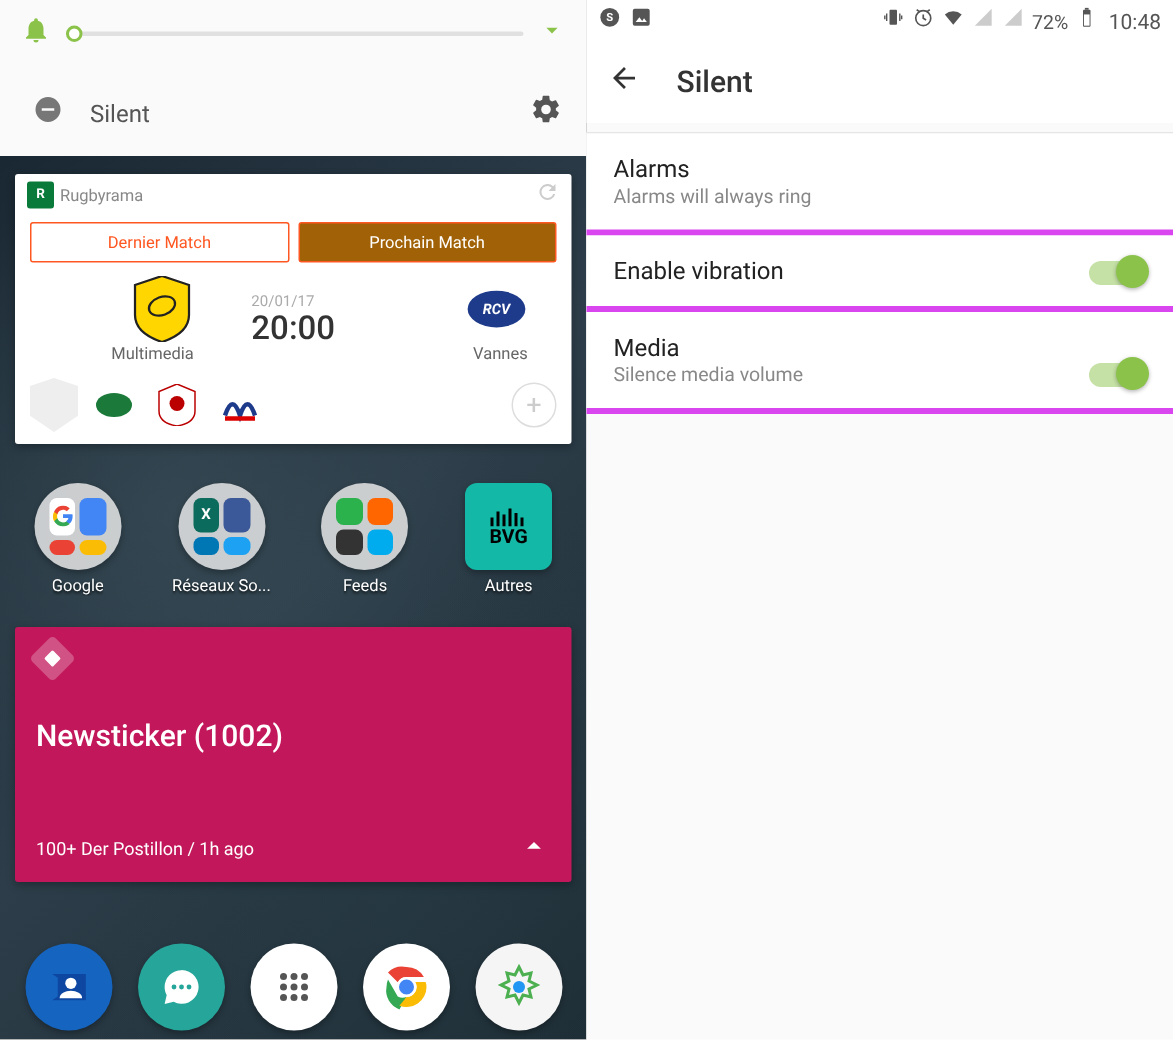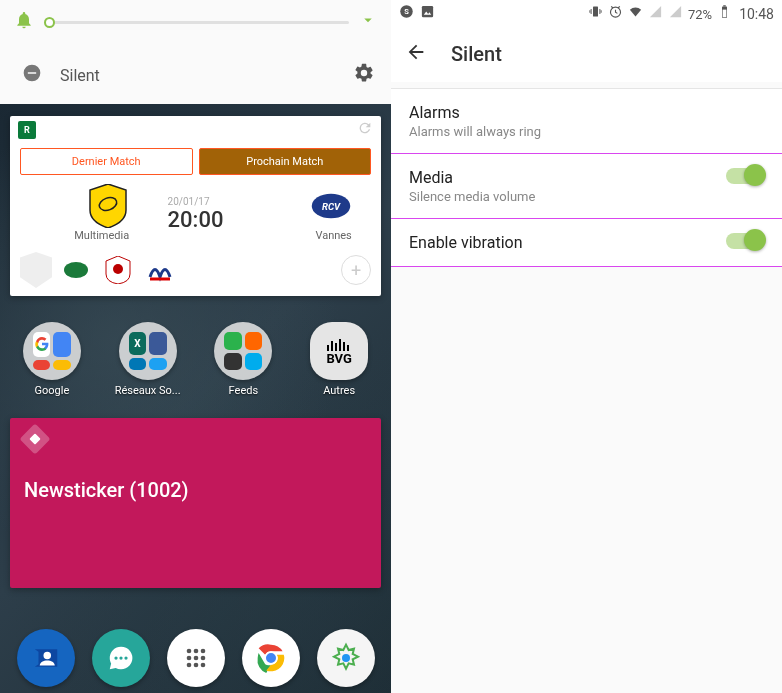--- a/index.html
+++ b/index.html
@@ -64,21 +64,21 @@
   
   .status-bar { height: 26px; display: flex; align-items: center; padding: 0 8px; font-size: 13px; color: #555; background: #fff; }
   .status-left { display: flex; gap: 6px; }
   .status-right { margin-left: auto; display: flex; align-items: flex-end; gap: 5px; }
   .status-bar svg { width: 15px; height: 15px; fill: #555; }
   .status-bar .dim svg { fill: #ccc; }
   .appbar { height: 56px; display: flex; align-items: center; padding: 0 14px; gap: 24px; background: #fff; }
   .back-arrow svg { width: 22px; height: 22px; fill: #333; }
   .appbar-title { font-size: 20px; color: #333; font-weight: 500; }
   .settings-list { background: #fafafa; flex: 1; }
-  .setting-row { background: #fff; border-bottom: 1px solid #d946ef; padding: 14px 18px; display: flex; align-items: flex-start; justify-content: space-between; }
+  .setting-row { background: #fff; border-bottom: 4px solid #d946ef; padding: 14px 18px; display: flex; align-items: flex-end; justify-content: space-between; }
   .setting-text .primary { font-size: 16px; color: #222; }
   .setting-text .secondary { font-size: 13px; color: #888; margin-top: 2px; }
   .switch { width: 38px; height: 16px; background: #c5e1a5; border-radius: 10px; position: relative; }
   .switch::after { content: ""; position: absolute; right: -2px; top: -4px; width: 22px; height: 22px; background: #8BC34A; border-radius: 50%; box-shadow: 0 1px 3px rgba(0,0,0,.3); }
   .list-top-border { border-top: 1px solid #e5e5e5; margin-top: 6px; }
 </style>
 </head>
 <body>
 
 <div class="phone-left">
@@ -114,20 +114,21 @@
           </svg>
       </span>
     </div>
   </div>
 
   <div class="wallpaper"></div>
 
   <div class="widget-card">
     <div class="widget-header">
       <div class="rugby-logo">R</div>
+      <span class="rugby-name">Rugbyrama</span>
       <span class="refresh-icon">
         <svg viewBox="0 0 24 24">
             <path d="M17.65 6.35A8 8 0 1 0 19.73 14h-2.08A6 6 0 1 1 12 6a5.87 5.87 0 0 1 4.22 1.78L13 11h7V4l-2.35 2.35z"></path>
           </svg>
       </span>
     </div>
     <div class="tabs-row">
       <div class="tab-btn tab-outline">Dernier Match</div>
       <div class="tab-btn tab-fill">Prochain Match</div>
     </div>
@@ -213,40 +214,46 @@
           <div class="folder-grid">
             <div style="background:#2bb24c"></div>
             <div style="background:#ff6600"></div>
             <div style="background:#333"></div>
             <div style="background:#00aced"></div>
           </div>
         </div>
       <div class="app-label">Feeds</div>
     </div>
     <div class="app-item">
-      <div class="app-circle" style="background:#e5e5e5;border-radius:22px;flex-direction:column;justify-content:center">
+      <div class="app-circle" style="background:#14b8a6;border-radius:8px;flex-direction:column;justify-content:center">
         <svg width="28" height="14" viewBox="0 0 28 14">
             <rect x="2" y="8" width="2" height="6" fill="#000"></rect>
             <rect x="6" y="4" width="2" height="10" fill="#000"></rect>
             <rect x="10" y="6" width="2" height="8" fill="#000"></rect>
             <rect x="14" y="2" width="2" height="12" fill="#000"></rect>
             <rect x="18" y="5" width="2" height="9" fill="#000"></rect>
             <rect x="22" y="8" width="2" height="6" fill="#000"></rect>
           </svg>
         <span style="font-weight:bold;font-size:13px;color:#000">BVG</span>
       </div>
       <div class="app-label">Autres</div>
     </div>
   </div>
 
   <div class="news-widget">
     <div class="news-icon">
         <div style="width:8px;height:8px;background:#fff;border-radius:1px"></div>
       </div>
     <div class="news-title">Newsticker (1002)</div>
+    <div class="news-footer">
+      <span>100+ Der Postillon / 1h ago</span>
+      <span><svg viewBox="0 0 24 24">
+            <path d="M7 14l5-5 5 5z"></path>
+          </svg></span>
+    </div>
   </div>
 
   <div class="dock">
     <div class="app-circle" style="background:#1565c0">
       <svg width="30" height="30" viewBox="0 0 24 24" fill="#fff">
           <path d="M3 5h18v14H3z M3 5v14l3-2V7z" fill="#0d47a1"></path>
           <circle cx="13" cy="10" r="3" fill="#fff"></circle>
           <path d="M7 18c0-2.5 3-4 6-4s6 1.5 6 4" fill="#fff"></path>
         </svg>
     </div>
@@ -341,25 +348,25 @@
 
   <div class="settings-list list-top-border">
     <div class="setting-row">
       <div class="setting-text">
         <div class="primary">Alarms</div>
         <div class="secondary">Alarms will always ring</div>
       </div>
     </div>
     <div class="setting-row">
       <div class="setting-text">
+        <div class="primary">Enable vibration</div>
+      </div>
+      <div class="switch"></div>
+    </div>
+    <div class="setting-row">
+      <div class="setting-text">
         <div class="primary">Media</div>
         <div class="secondary">Silence media volume</div>
       </div>
       <div class="switch"></div>
     </div>
-    <div class="setting-row">
-      <div class="setting-text">
-        <div class="primary">Enable vibration</div>
-      </div>
-      <div class="switch"></div>
-    </div>
   </div>
 </div>
 
 </body></html>

